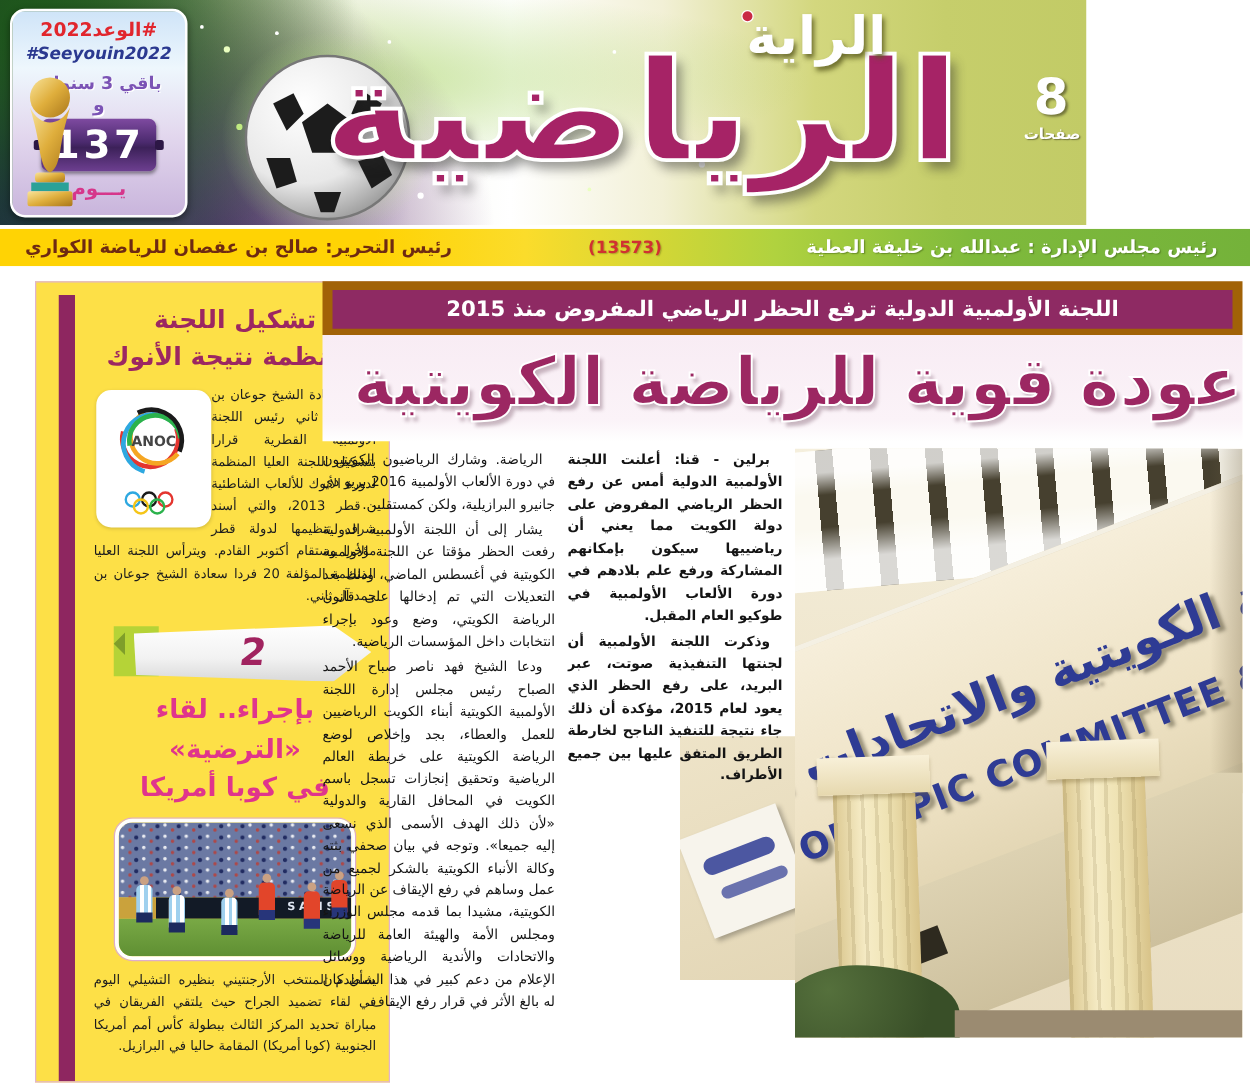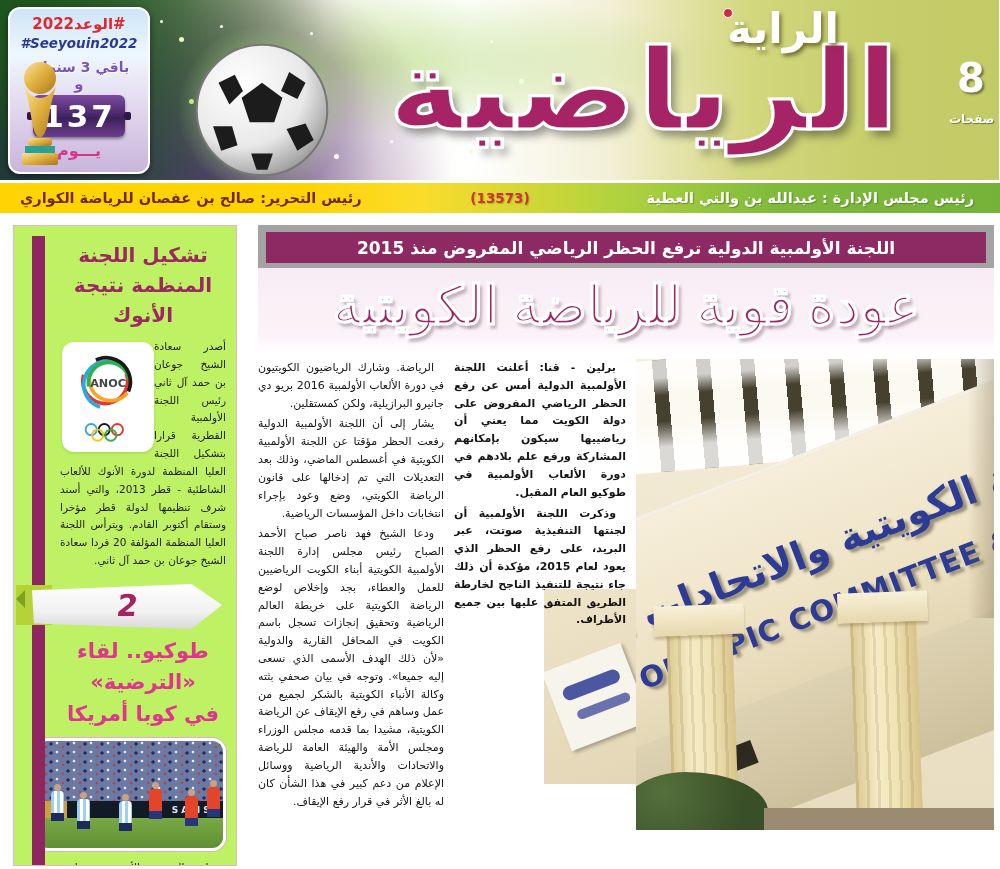--- a/index.html
+++ b/index.html
@@ -1,21 +1,21 @@
 <!DOCTYPE html>
 <html lang="ar"><head>
 <meta charset="utf-8">
 <style>
   * { margin:0; padding:0; box-sizing:border-box; }
   html,body { width:1000px; height:869px; overflow:hidden; background:#fff;
               font-family:"DejaVu Sans", sans-serif; }
   .page { position:relative; width:1000px; height:869px; background:#fff; }
 
   
-  .header { position:relative; width:999px; height:180px; overflow:hidden;
+  .header { position:relative; width:869px; height:180px; overflow:hidden;
     background:
       radial-gradient(circle at 3% 12%, rgba(28,88,24,.95), rgba(28,88,24,0) 30%),
       radial-gradient(circle at 2% 88%, rgba(28,22,88,.9), rgba(28,22,88,0) 36%),
       radial-gradient(circle at 21% 108%, rgba(92,32,122,.75), rgba(92,32,122,0) 30%),
       radial-gradient(ellipse at 30% 35%, rgba(150,205,70,.5), rgba(150,205,70,0) 45%),
       linear-gradient(90deg,#35641c 0%,#6fae3c 9%,#cfe49a 21%,#f5f6ec 33%,#ffffff 47%,
                       #f2f0d6 61%,#d3d77e 75%,#c6ce6b 87%,#c2cb66 100%);
   }
   .sparkles { position:absolute; left:160px; top:20px; width:3px; height:3px; border-radius:50%;
     background:#fff;
@@ -54,44 +54,44 @@
   .masthead-title { position:absolute; right:100px; top:6px; height:172px; line-height:168px;
     direction:rtl; color:#a62366; font-weight:bold; font-size:112px;
     -webkit-text-stroke:3px #ffffff; transform:scaleX(1.12); transform-origin:right;
     text-shadow:5px 7px 8px rgba(40,40,40,.45); white-space:nowrap; }
   .brand-logo { position:absolute; right:160px; top:4px; direction:rtl; color:#fff;
     font-weight:bold; font-size:42px; text-shadow:2px 3px 4px rgba(90,90,30,.85); }
   .brand-dot { position:absolute; top:4px; left:-4px; width:10px; height:10px; border-radius:50%;
     background:#c92a44; border:1px solid #fff; }
   .pages-badge { position:absolute; right:6px; top:58px; width:44px; text-align:center; color:#fff; }
   .pages-count { font-size:40px; font-weight:bold; text-shadow:2px 2px 2px rgba(80,80,40,.7); line-height:1; }
-  .pages-label { font-size:12px; font-weight:bold; margin-top:14px; text-shadow:1px 1px 1px rgba(80,80,40,.7); }
+  .pages-label { font-size:12px; font-weight:bold; margin-top:2px; text-shadow:1px 1px 1px rgba(80,80,40,.7); }
 
   
   .info-bar { position:relative; width:1000px; height:33px; border-top:3px solid #fff;
     background:linear-gradient(90deg,#ffd304 0%,#ffd304 30%,#fbdc2b 42%,#b0d23f 62%,#7fba3c 78%,#74b23a 100%); }
   .info-editor { position:absolute; left:20px; top:0; height:100%; display:flex; align-items:center;
     direction:rtl; color:#6e2a12; font-weight:bold; font-size:14.5px; }
   .info-date { position:absolute; left:50%; top:0; height:100%; transform:translateX(-50%);
     display:flex; align-items:center; gap:5px; direction:rtl; color:#fff; font-weight:bold;
     font-size:13.5px; text-shadow:1px 1px 1px rgba(90,90,20,.35); white-space:nowrap; }
   .issue-number { color:#d03131; }
   .info-chairman { position:absolute; right:26px; top:0; height:100%; display:flex; align-items:center;
     direction:rtl; color:#fff; font-weight:bold; font-size:14.5px; text-shadow:1px 1px 1px rgba(60,90,20,.5); }
 
   
   .main { position:relative; width:1000px; height:653px; background:#fff; }
 
   
   .lead { position:absolute; left:258px; top:12px; width:736px; }
-  .kicker-box { background:#a3a3a3; padding:7px 8px 5px; }
+  .kicker-box { background:#a16207; padding:7px 8px 5px; }
   .kicker-bar { background:#8e2a63; height:31px; display:flex; align-items:center; justify-content:center;
     direction:rtl; color:#fff; font-weight:bold; font-size:17px; }
   .headline-box { background:linear-gradient(180deg,#f8ecf4 0%,#fbf3f8 80%,#ffffff 100%);
-    padding:6px 0 16px; text-align:center;font-family:Liberation Serif, serif; }
+    padding:6px 0 16px; text-align:right; }
   .main-headline { direction:rtl; display:inline-block; color:#9c2762; font-weight:bold; font-size:54px;
     -webkit-text-stroke:1.5px #fff; text-shadow:3px 4px 3px rgba(70,20,45,.28); white-space:nowrap; }
   .article-row { position:relative; display:flex; direction:rtl; gap:10px; margin-top:6px; }
   .acol { position:relative; z-index:2; direction:rtl; text-align:justify; color:#141414;
     font-size:11px; line-height:1.62; max-height:471px; overflow:hidden; }
   .acol p { margin-bottom:3px; text-indent:10px; }
   .col-1 { width:172px;font-weight:bold; } .col-2 { width:186px; }
   .col-cut { float:right; width:95px; height:175px;
     shape-outside:polygon(100% 0, 100% 100%, 0 100%); }
 
@@ -134,22 +134,22 @@
   .spur-band { position:absolute; inset:-34px -44px; transform:rotate(-21deg);
     background:linear-gradient(180deg,#efe5ca,#e2d5b4); }
   .spur-sign { position:absolute; left:10px; top:66px; width:84px; height:84px; background:#f7f4ec;
     transform:rotate(-21deg); box-shadow:2px 3px 4px rgba(0,0,0,.28); }
   .spur-sign::before { content:''; position:absolute; left:12px; top:22px; right:12px; height:14px;
     border-radius:7px; background:#2e3b94; opacity:.85; }
   .spur-sign::after { content:''; position:absolute; left:18px; top:48px; right:10px; height:10px;
     border-radius:5px; background:#2e3b94; opacity:.7; }
 
   
-  .sidebar { position:absolute; left:13px; top:12px; width:224px; height:641px; overflow:hidden;
-    background:#bef264; border:1px solid #e0b4d0; padding:10px 10px 0 46px; direction:rtl; }
+  .sidebar { position:absolute; left:28px; top:12px; width:284px; height:641px; overflow:hidden;
+    background:#fde047; border:1px solid #e0b4d0; padding:10px 10px 0 46px; direction:rtl; }
   .ribbon { position:absolute; left:18px; top:10px; bottom:0; width:13px; background:#8e2660; z-index:1; }
   .sb-h1 { color:#9c2762; font-weight:bold; font-size:20px; text-align:center; line-height:1.5;
     margin-top:4px; }
   .sb-h2 { color:#e0358c; font-weight:bold; font-size:21px; text-align:center; line-height:1.5;
     margin-top:6px; }
   .sb-body { color:#1d1d1d; font-size:10.5px; line-height:1.7; text-align:justify; margin-top:8px; }
   .anoc-box { float:left; width:92px; height:110px; background:#fff; border-radius:12px;
     margin:4px 0 2px 2px; padding:4px; box-shadow:0 1px 3px rgba(0,0,0,.15); }
   .page-badge { position:relative; z-index:2; height:48px; margin:12px 0 6px -40px; width:212px; }
   .badge-fold { position:absolute; left:2px; top:3px; width:36px; height:40px; background:#b5d337; }
@@ -246,21 +246,21 @@
       <div class="pages-count">8</div>
       <div class="pages-label">صفحات</div>
     </div>
   </div>
 
   <div class="info-bar">
     <div class="info-editor">رئيس التحرير: صالح بن عفصان للرياضة الكواري</div>
     <div class="info-date">
       <span class="issue-number">(13573)</span>
     </div>
-    <div class="info-chairman">رئيس مجلس الإدارة : عبدالله بن والتي العطية</div>
+    <div class="info-chairman">رئيس مجلس الإدارة : عبدالله بن خليفة العطية</div>
   </div>
 
   <div class="main">
 
     <div class="sidebar">
       <div class="ribbon"></div>
 
       <div class="sb-h1">
         <div>تشكيل اللجنة</div>
         <div>المنظمة نتيجة الأنوك</div>
@@ -290,21 +290,21 @@
       </div>
 
       <div class="page-badge">
         <div class="badge-fold"></div>
         <div class="badge-banner">
           <span class="badge-num">2</span>
         </div>
       </div>
 
       <div class="sb-h2">
-        <div>طوكيو.. لقاء «الترضية»</div>
+        <div>بإجراء.. لقاء «الترضية»</div>
         <div>في كوبا أمريكا</div>
       </div>
 
       <div class="match-photo">
         <div class="crowd"></div>
         <div class="adboard">
           <span>SAMSU</span>
         </div>
         <div class="pitch"></div>
         <div class="player arg pl1"></div>

